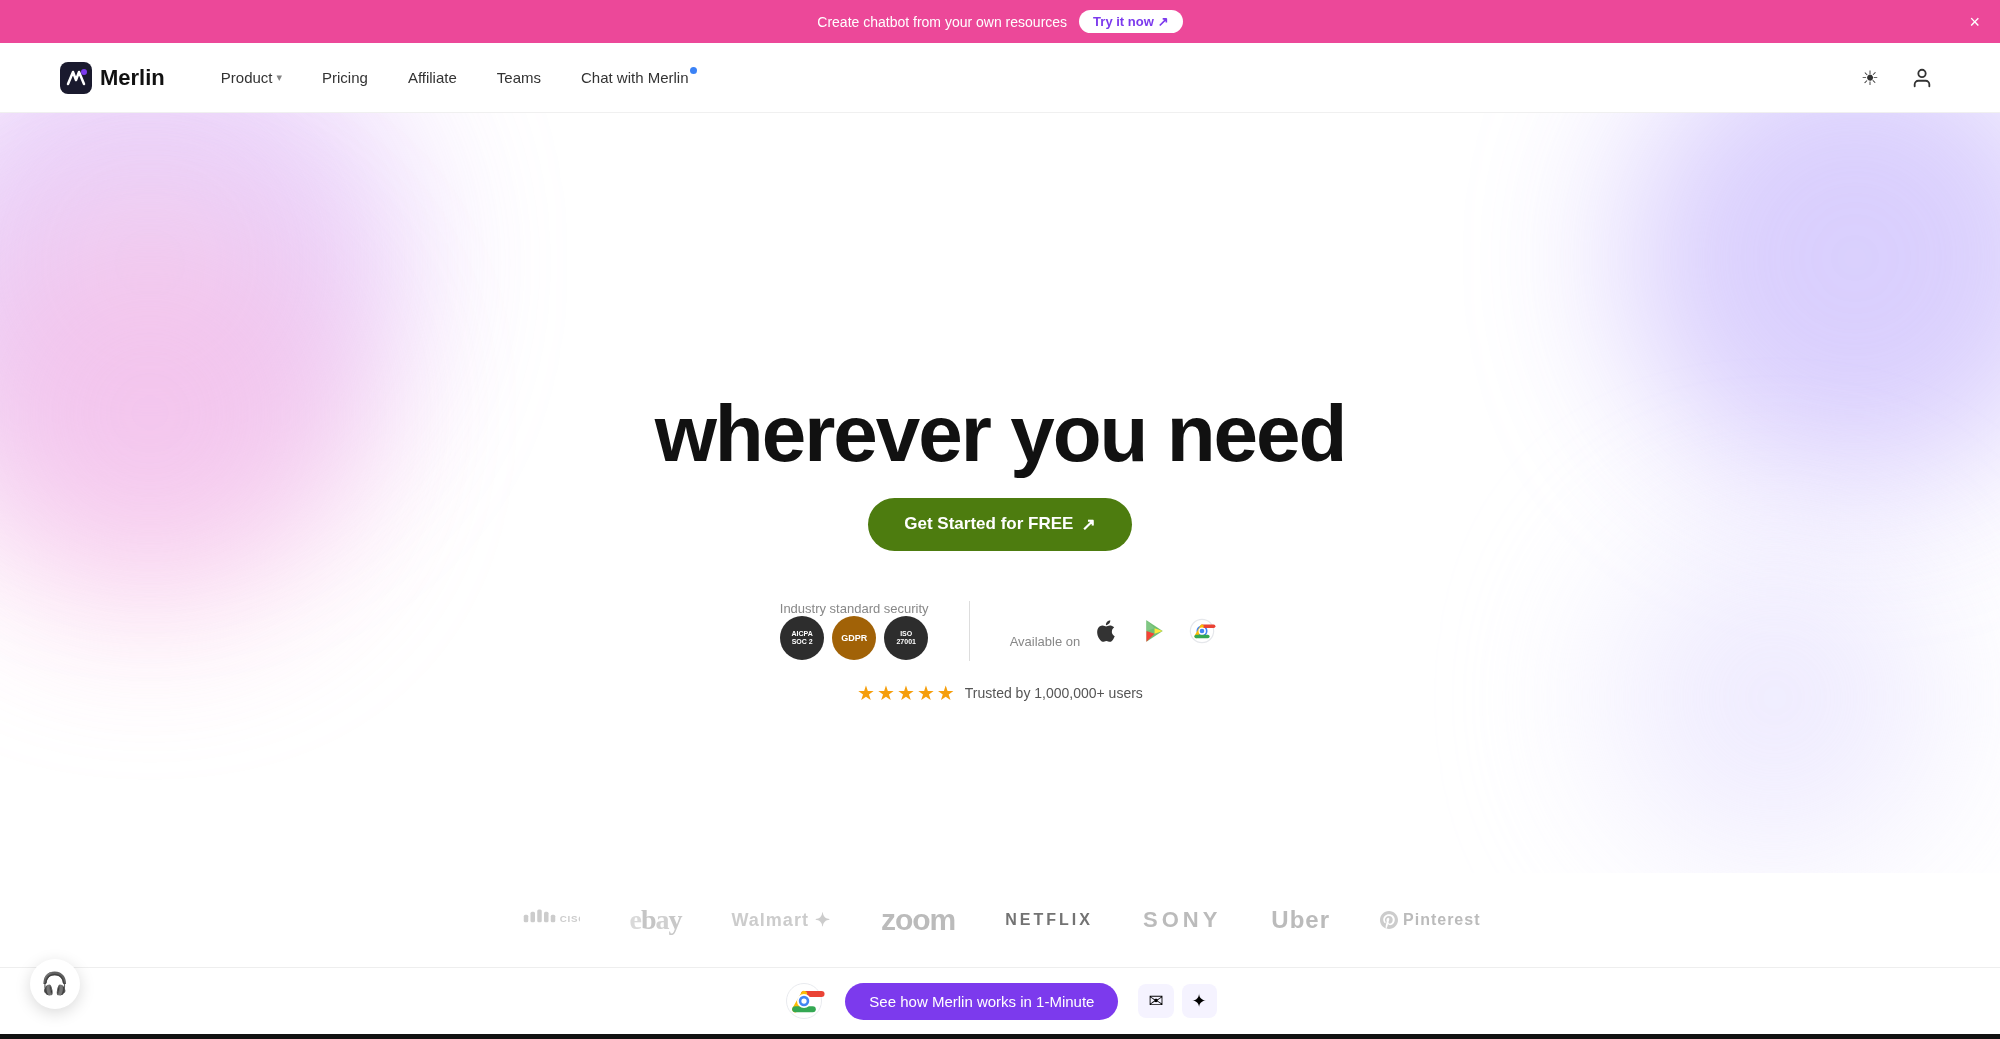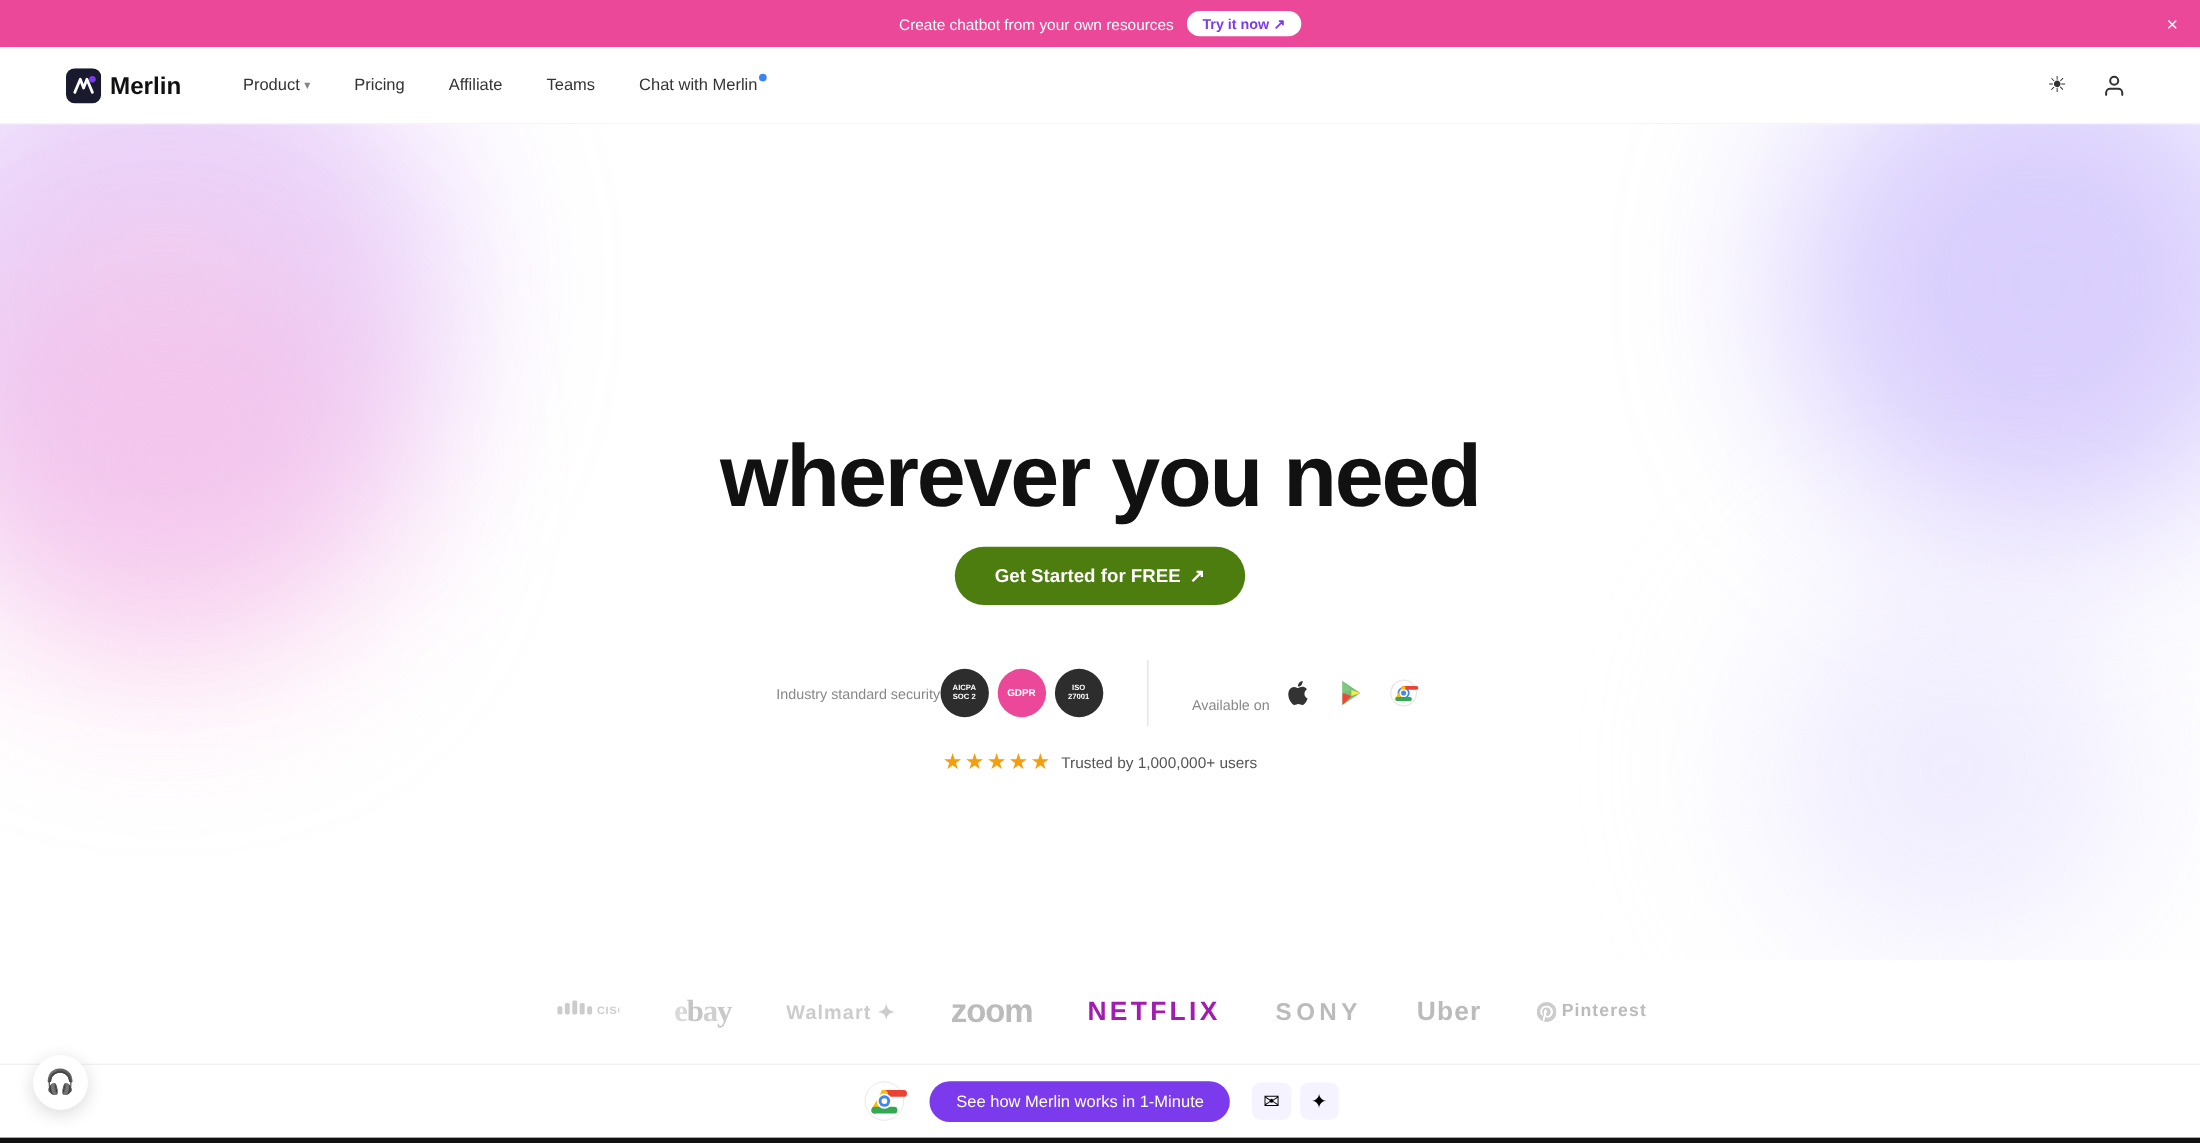--- a/index.html
+++ b/index.html
@@ -196,20 +196,21 @@
     .trust-section {
       display: flex;
       align-items: center;
       gap: 40px;
       justify-content: center;
       margin-bottom: 20px;
       flex-wrap: wrap;
     }
     .trust-security {
       display: flex;
+      flex-direction: column;
       align-items: center;
       gap: 0;
     }
     .trust-label {
       font-size: 13px;
       color: #888;
     }
     .security-badges {
       display: flex;
       gap: 8px;
@@ -411,21 +412,21 @@
       <span>Get Started for FREE</span>
       <span>↗</span>
     </button>
 
     
     <div class="trust-section">
       <div class="trust-security">
         <span class="trust-label">Industry standard security</span>
         <div class="security-badges">
           <div class="security-badge" style="background:#2d2d2d; font-size:7px;">AICPA<br>SOC 2</div>
-          <div class="security-badge" style="background:#ec4899; font-size:9px;">GDPR</div>
+          <div class="security-badge" style="background:#a16207; font-size:9px;">GDPR</div>
           <div class="security-badge" style="background:#2d2d2d; font-size:7px;">ISO<br>27001</div>
         </div>
       </div>
 
       <div class="divider-v"></div>
 
       <div class="trust-available">
         <span class="trust-label">Available on</span>
         <div class="platform-icons">
 
@@ -478,21 +479,21 @@
       <rect x="32" y="6" width="6" height="14" rx="2" fill="#ccc"></rect>
       <rect x="41" y="10" width="6" height="10" rx="2" fill="#ccc"></rect>
       <text x="53" y="20" font-size="13" fill="#ccc" font-family="sans-serif" font-weight="600">CISCO</text>
     </svg>
   </span>
   <span class="company-logo ebay" style="font-family:Georgia,serif;color:#ccc;font-size:28px;font-style:normal;letter-spacing:-1px;">
     <span style="color:#d9d9d9;">e</span><span style="color:#c5c5c5;">b</span><span style="color:#d0d0d0;">a</span><span style="color:#c8c8c8;">y</span>
   </span>
   <span class="company-logo walmart" style="color:#ccc;font-size:18px;">Walmart ✦</span>
   <span class="company-logo zoom" style="color:#bbb;font-size:30px;font-weight:700;letter-spacing:-1px;">zoom</span>
-  <span class="company-logo netflix" style="color:#a21caf;font-size:24px;letter-spacing:3px;font-weight:900;">NETFLIX</span>
+  <span class="company-logo netflix" style="color:#737373;font-size:16px;letter-spacing:3px;font-weight:900;">NETFLIX</span>
   <span class="company-logo sony" style="color:#bbb;font-size:22px;letter-spacing:4px;font-weight:700;">SONY</span>
   <span class="company-logo uber" style="color:#bbb;font-size:24px;font-weight:900;">Uber</span>
   <span class="company-logo pinterest" style="color:#bbb;font-size:16px;display:flex;align-items:center;gap:5px;">
     <svg width="18" height="18" viewBox="0 0 24 24" fill="#ccc">
         <path d="M12 0C5.373 0 0 5.373 0 12c0 5.084 3.163 9.426 7.627 11.174-.105-.949-.2-2.405.042-3.441.218-.937 1.407-5.965 1.407-5.965s-.359-.719-.359-1.782c0-1.668.967-2.914 2.171-2.914 1.023 0 1.518.769 1.518 1.69 0 1.029-.655 2.568-.994 3.995-.283 1.194.599 2.169 1.777 2.169 2.133 0 3.772-2.249 3.772-5.495 0-2.873-2.064-4.882-5.012-4.882-3.414 0-5.418 2.561-5.418 5.207 0 1.031.397 2.138.893 2.738a.36.36 0 0 1 .083.345l-.333 1.36c-.053.22-.174.267-.402.161-1.499-.698-2.436-2.889-2.436-4.649 0-3.785 2.75-7.262 7.929-7.262 4.163 0 7.398 2.967 7.398 6.931 0 4.136-2.607 7.464-6.227 7.464-1.216 0-2.359-.632-2.75-1.378l-.748 2.853c-.271 1.043-1.002 2.35-1.492 3.146C9.57 23.812 10.763 24 12 24c6.627 0 12-5.373 12-12S18.627 0 12 0z"></path>
       </svg>
     Pinterest
   </span>
 </div>
 

